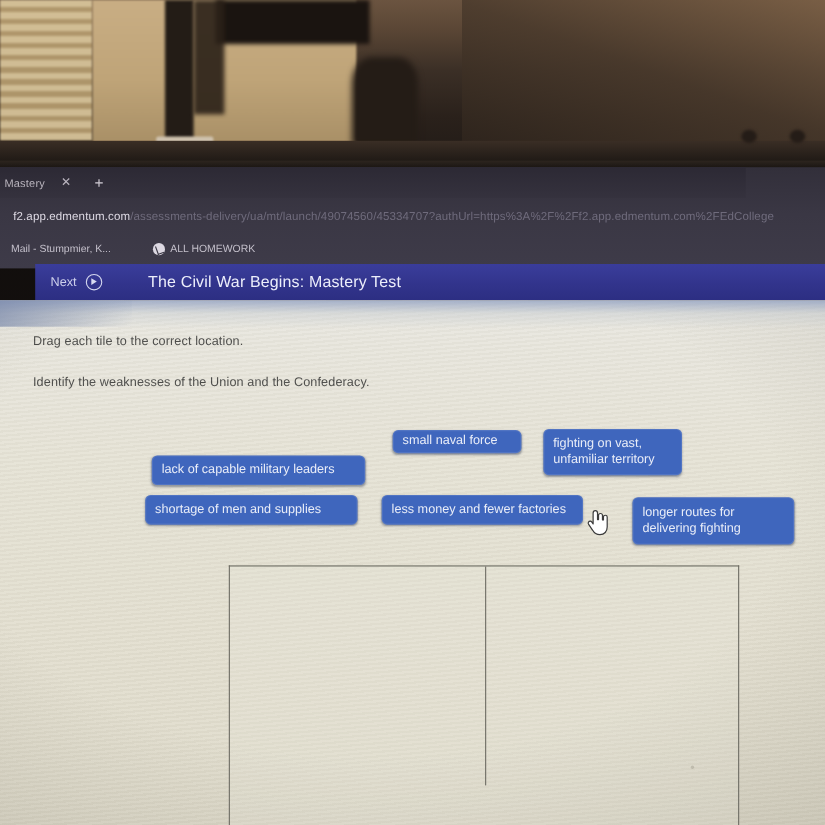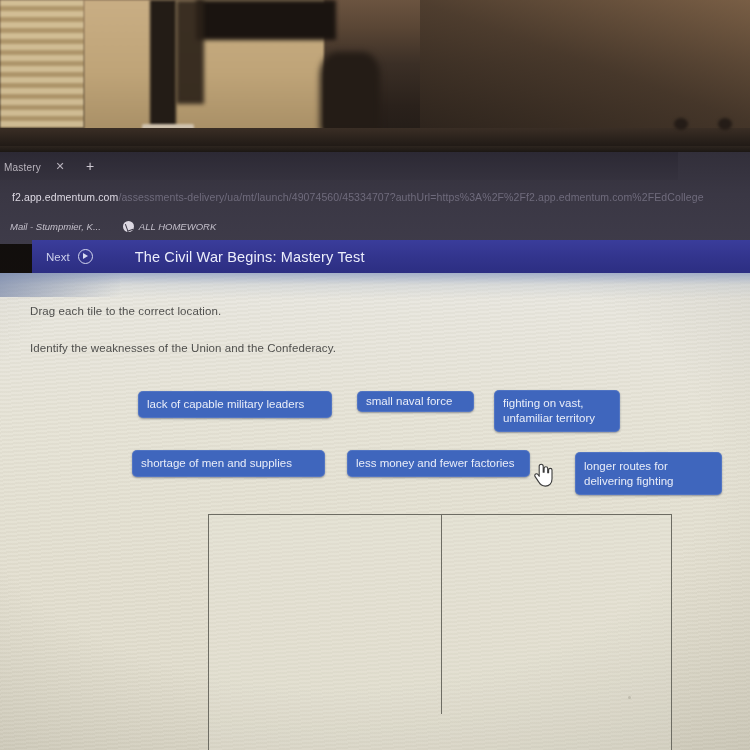--- a/index.html
+++ b/index.html
@@ -107,21 +107,21 @@
   }
   .url{
     font-size:10.5px;color:#cfcbd4;padding-left:12px;white-space:nowrap;
     filter:blur(.4px);letter-spacing:.1px;
   }
   .url .host{color:#dedae4;}
   .url .path{color:#6f6b7c;}
 
   .bookmarks{
     position:absolute;left:0;top:60px;width:688px;height:28px;
-    display:flex;align-items:center;gap:0px;font-style:italic;
+    display:flex;align-items:center;gap:16px;
   }
   .bm{
     display:flex;align-items:center;gap:5px;
     font-size:9.5px;color:#c3bfca;filter:blur(.4px);white-space:nowrap;
   }
   .bm.first{padding-left:10px;}
   .bm.second{padding-left:22px;}
   .bm-ring{
     width:11px;height:11px;border-radius:50%;
     background:#dcd8e2;position:relative;flex:0 0 auto;
@@ -193,21 +193,21 @@
   
   .tile{
     position:absolute;background:#3f66bd;border-radius:5px;
     color:#e9edf8;font-size:11.5px;line-height:15px;
     box-shadow:0 1px 2px rgba(40,50,80,.45), inset 0 0 0 1px rgba(255,255,255,.10);
     padding:5px 9px;box-sizing:border-box;filter:blur(.2px);
   }
   .tile.one-line{display:flex;align-items:center;}
   .tile.two-line{display:flex;flex-direction:column;justify-content:center;}
 
-  #tile-1{left:138px;top:391px;width:194px;height:27px;}
+  #tile-1{left:138px;top:414px;width:194px;height:27px;}
   #tile-2{left:357px;top:391px;width:117px;height:21px;}
   #tile-3{left:494px;top:390px;width:126px;height:42px;}
   #tile-4{left:132px;top:450px;width:193px;height:27px;}
   #tile-5{left:347px;top:450px;width:183px;height:27px;}
   #tile-6{left:575px;top:452px;width:147px;height:43px;}
 
   
   .tbl{
     position:absolute;left:208px;top:514px;width:464px;height:236px;
     border:1px solid #6d6c63;border-bottom:none;box-sizing:border-box;

